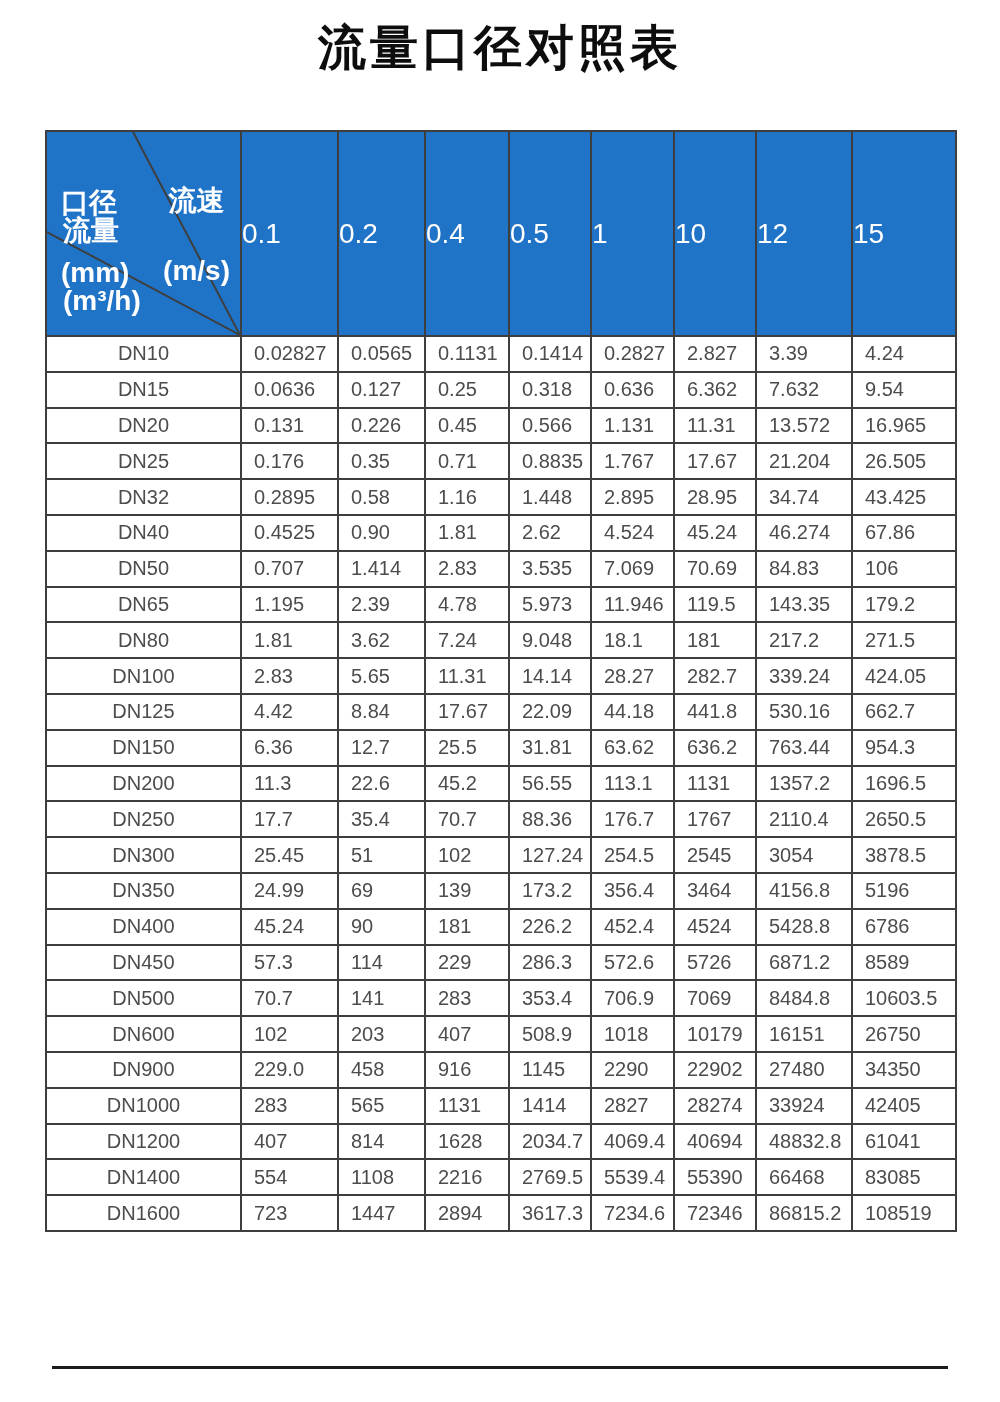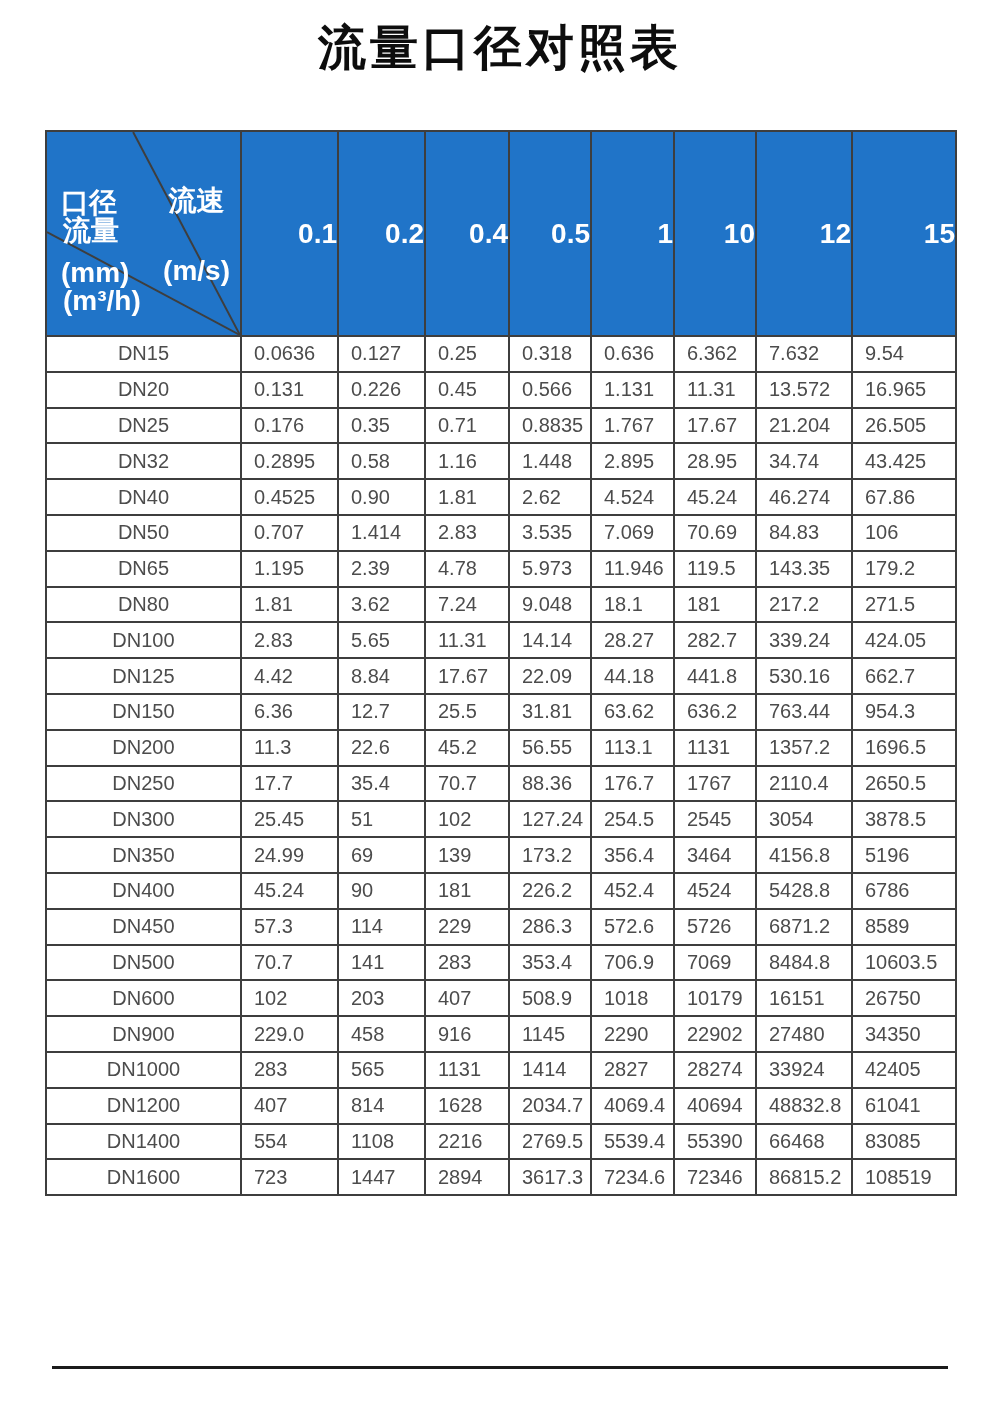--- a/index.html
+++ b/index.html
@@ -14,21 +14,21 @@
     color:#0d0d0d; letter-spacing:4px; line-height:1.1;
   }
   table.flow-table {
     position:absolute; left:45px; top:130px; width:910px;
     border-collapse:collapse; table-layout:fixed;
     background:#ffffff;
   }
   .flow-table th, .flow-table td { border:2px solid #3e3e3e; }
   .flow-table thead th { background:#2074c8; color:#ffffff; }
   .vel-th {
-    font-size:28px; font-weight:700; text-align:right;
+    font-size:28px; font-weight:400; text-align:left;
     height:205px; vertical-align:middle;
   }
   .corner-cell { position:relative; padding:0; height:205px; }
   .corner-svg { position:absolute; left:0; top:0; width:100%; height:100%; display:block; }
   .corner-label {
     position:absolute; color:#ffffff; font-size:28px; font-weight:700;
     line-height:1.25; white-space:pre-line;
   }
   .label-velocity { top:16px; right:10px; text-align:center; }
   .label-flow     { top:46px; left:16px;  text-align:left; }
@@ -87,20 +87,31 @@
         <th class="vel-th">0.4</th>
         <th class="vel-th">0.5</th>
         <th class="vel-th">1</th>
         <th class="vel-th">10</th>
         <th class="vel-th">12</th>
         <th class="vel-th">15</th>
       </tr>
   </thead>
   <tbody>
 
+  <tr>
+        <td class="dn-cell">DN10</td>
+        <td class="val-cell">0.02827</td>
+        <td class="val-cell">0.0565</td>
+        <td class="val-cell">0.1131</td>
+        <td class="val-cell">0.1414</td>
+        <td class="val-cell">0.2827</td>
+        <td class="val-cell">2.827</td>
+        <td class="val-cell">3.39</td>
+        <td class="val-cell">4.24</td>
+      </tr>
       <tr>
         <td class="dn-cell">DN15</td>
         <td class="val-cell">0.0636</td>
         <td class="val-cell">0.127</td>
         <td class="val-cell">0.25</td>
         <td class="val-cell">0.318</td>
         <td class="val-cell">0.636</td>
         <td class="val-cell">6.362</td>
         <td class="val-cell">7.632</td>
         <td class="val-cell">9.54</td>

